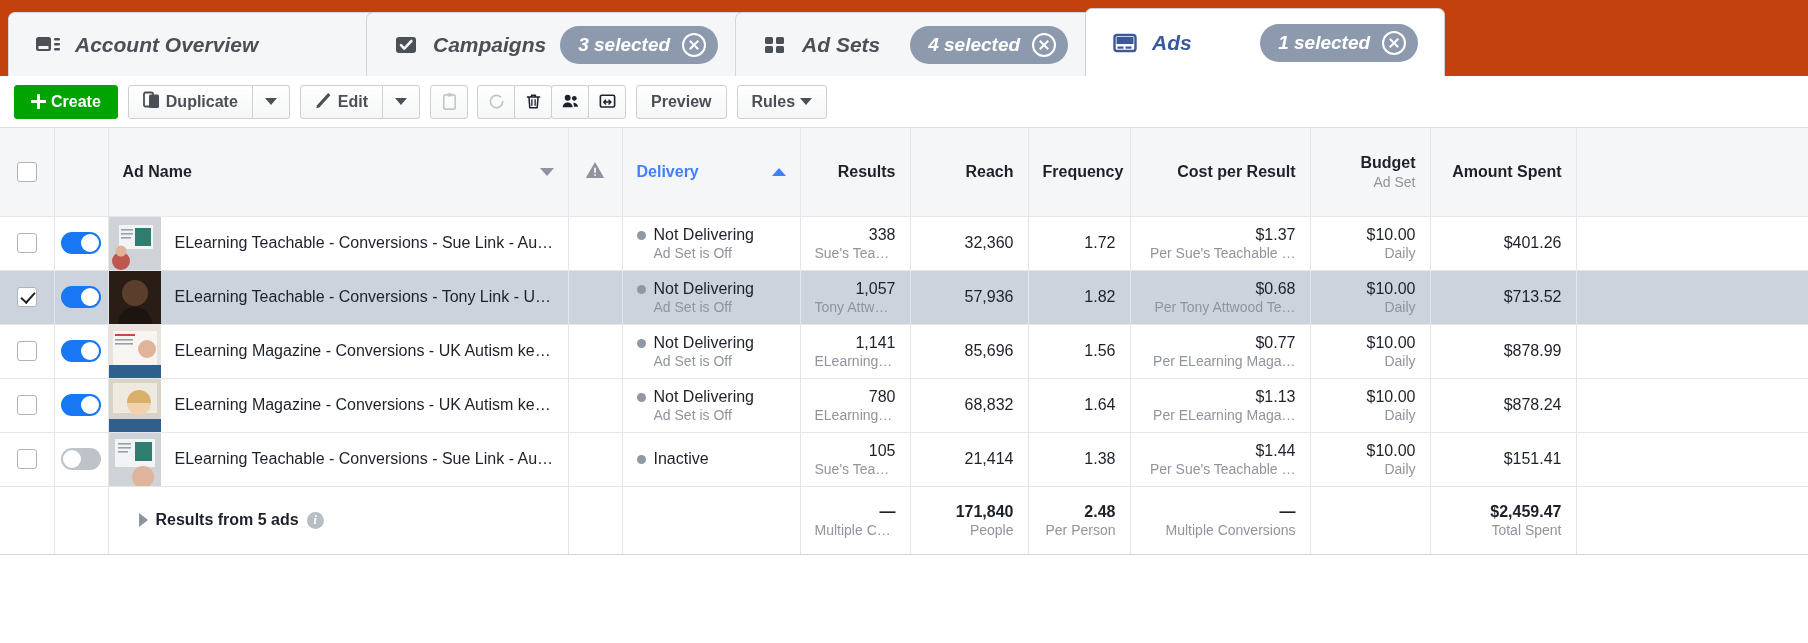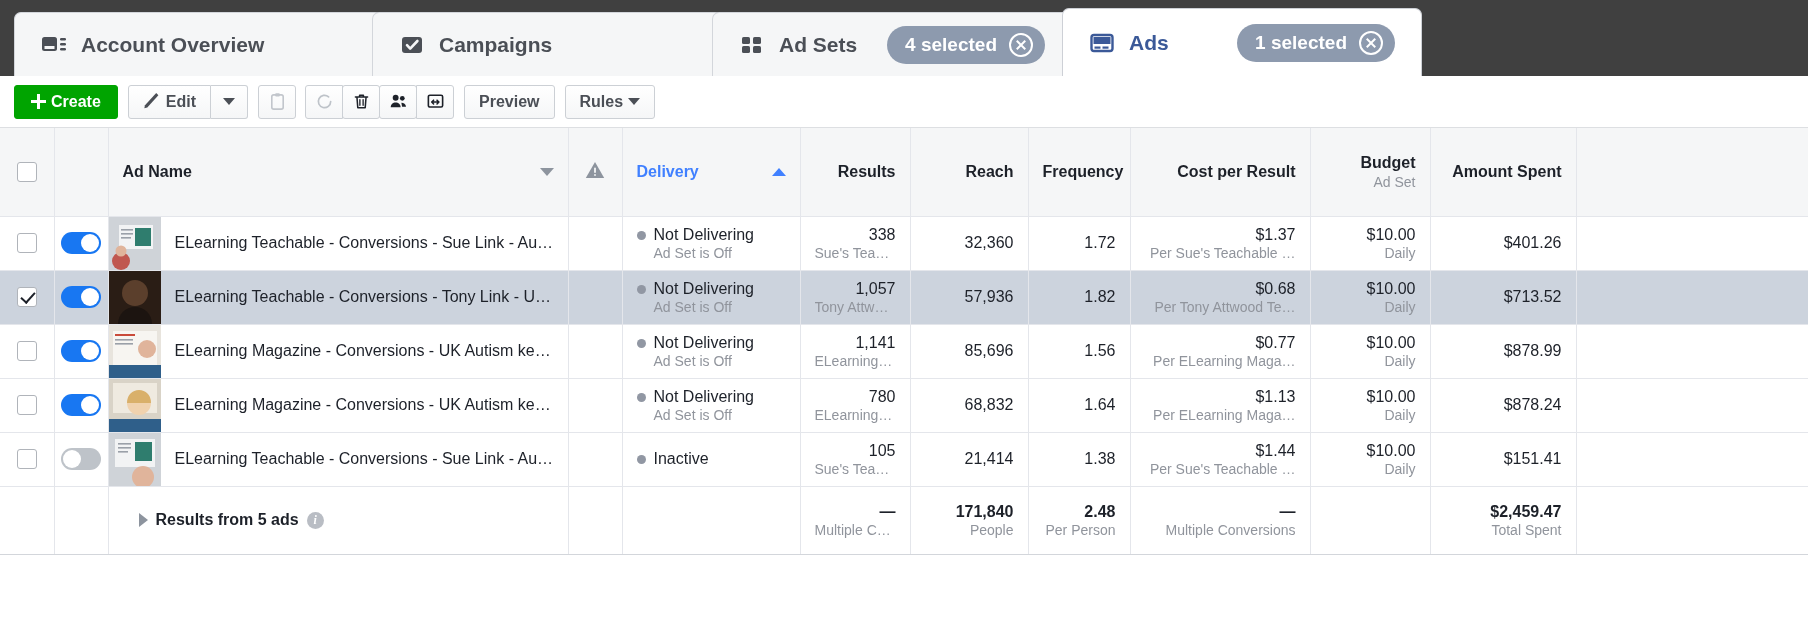--- a/index.html
+++ b/index.html
@@ -8,24 +8,25 @@
     background: #ffffff;
     font-family: "Liberation Sans", sans-serif;
     overflow: hidden;
     -webkit-font-smoothing: antialiased;
   }
 
   
   .tabbar {
     position: relative;
     height: 76px;
-    background: #404040;
+    background: #c2410c;
     display: flex;
     align-items: flex-end;
-    padding-left: 14px;
+    padding-left: 8px;
+    font-style: italic;
   }
   .tab {
     position: relative;
     height: 64px;
     display: flex;
     align-items: center;
     gap: 14px;
     padding: 0 26px 0 26px;
     background: #f5f6f7;
     border: 1px solid #d3d6db;
@@ -353,20 +354,24 @@
   </div>
 
   <div class="tab w-campaigns">
     <span class="tab-icon">
       <svg viewBox="0 0 26 26" width="26" height="26">
         <rect x="3" y="5" width="20" height="16" rx="3" fill="#4b4f56"></rect>
         <path d="M8 13.2l3.2 3.4L18.4 9" stroke="#f5f6f7" stroke-width="2.6" fill="none" stroke-linecap="round" stroke-linejoin="round"></path>
       </svg>
     </span>
     <span class="tab-label">Campaigns</span>
+    <span class="sel-pill">
+      <span>3 selected</span>
+      <span class="sel-x"></span>
+    </span>
   </div>
 
   <div class="tab w-adsets">
     <span class="tab-icon">
       <svg viewBox="0 0 26 26" width="26" height="26">
         <rect x="3" y="5" width="8" height="7" rx="1.6" fill="#4b4f56"></rect>
         <rect x="14" y="5" width="8" height="7" rx="1.6" fill="#4b4f56"></rect>
         <rect x="3" y="14" width="8" height="7" rx="1.6" fill="#4b4f56"></rect>
         <rect x="14" y="14" width="8" height="7" rx="1.6" fill="#4b4f56"></rect>
       </svg>
@@ -395,20 +400,34 @@
   </div>
 </div>
 
 <div class="toolbar">
 
   <button class="btn btn-create">
     <span class="plus"></span>
     <span>Create</span>
   </button>
 
+  <span class="btn-group">
+    <button class="btn">
+      <span>
+        <svg viewBox="0 0 18 18" width="18" height="18">
+          <rect x="1" y="1.5" width="9" height="14" rx="1.5" fill="none" stroke="#4b4f56" stroke-width="1.8"></rect>
+          <rect x="6" y="3.5" width="10" height="13.5" rx="1.5" fill="#4b4f56"></rect>
+        </svg>
+      </span>
+      <span>Duplicate</span>
+    </button>
+    <button class="btn btn-caret">
+      <span class="caret"></span>
+    </button>
+  </span>
 
   <span class="btn-group">
     <button class="btn">
       <span>
         <svg viewBox="0 0 18 18" width="18" height="18">
           <path d="M2 14.2l-.7 3 3-.8L15.4 4.3l-2.2-2.2z" fill="#4b4f56"></path>
         </svg>
       </span>
       <span>Edit</span>
     </button>

